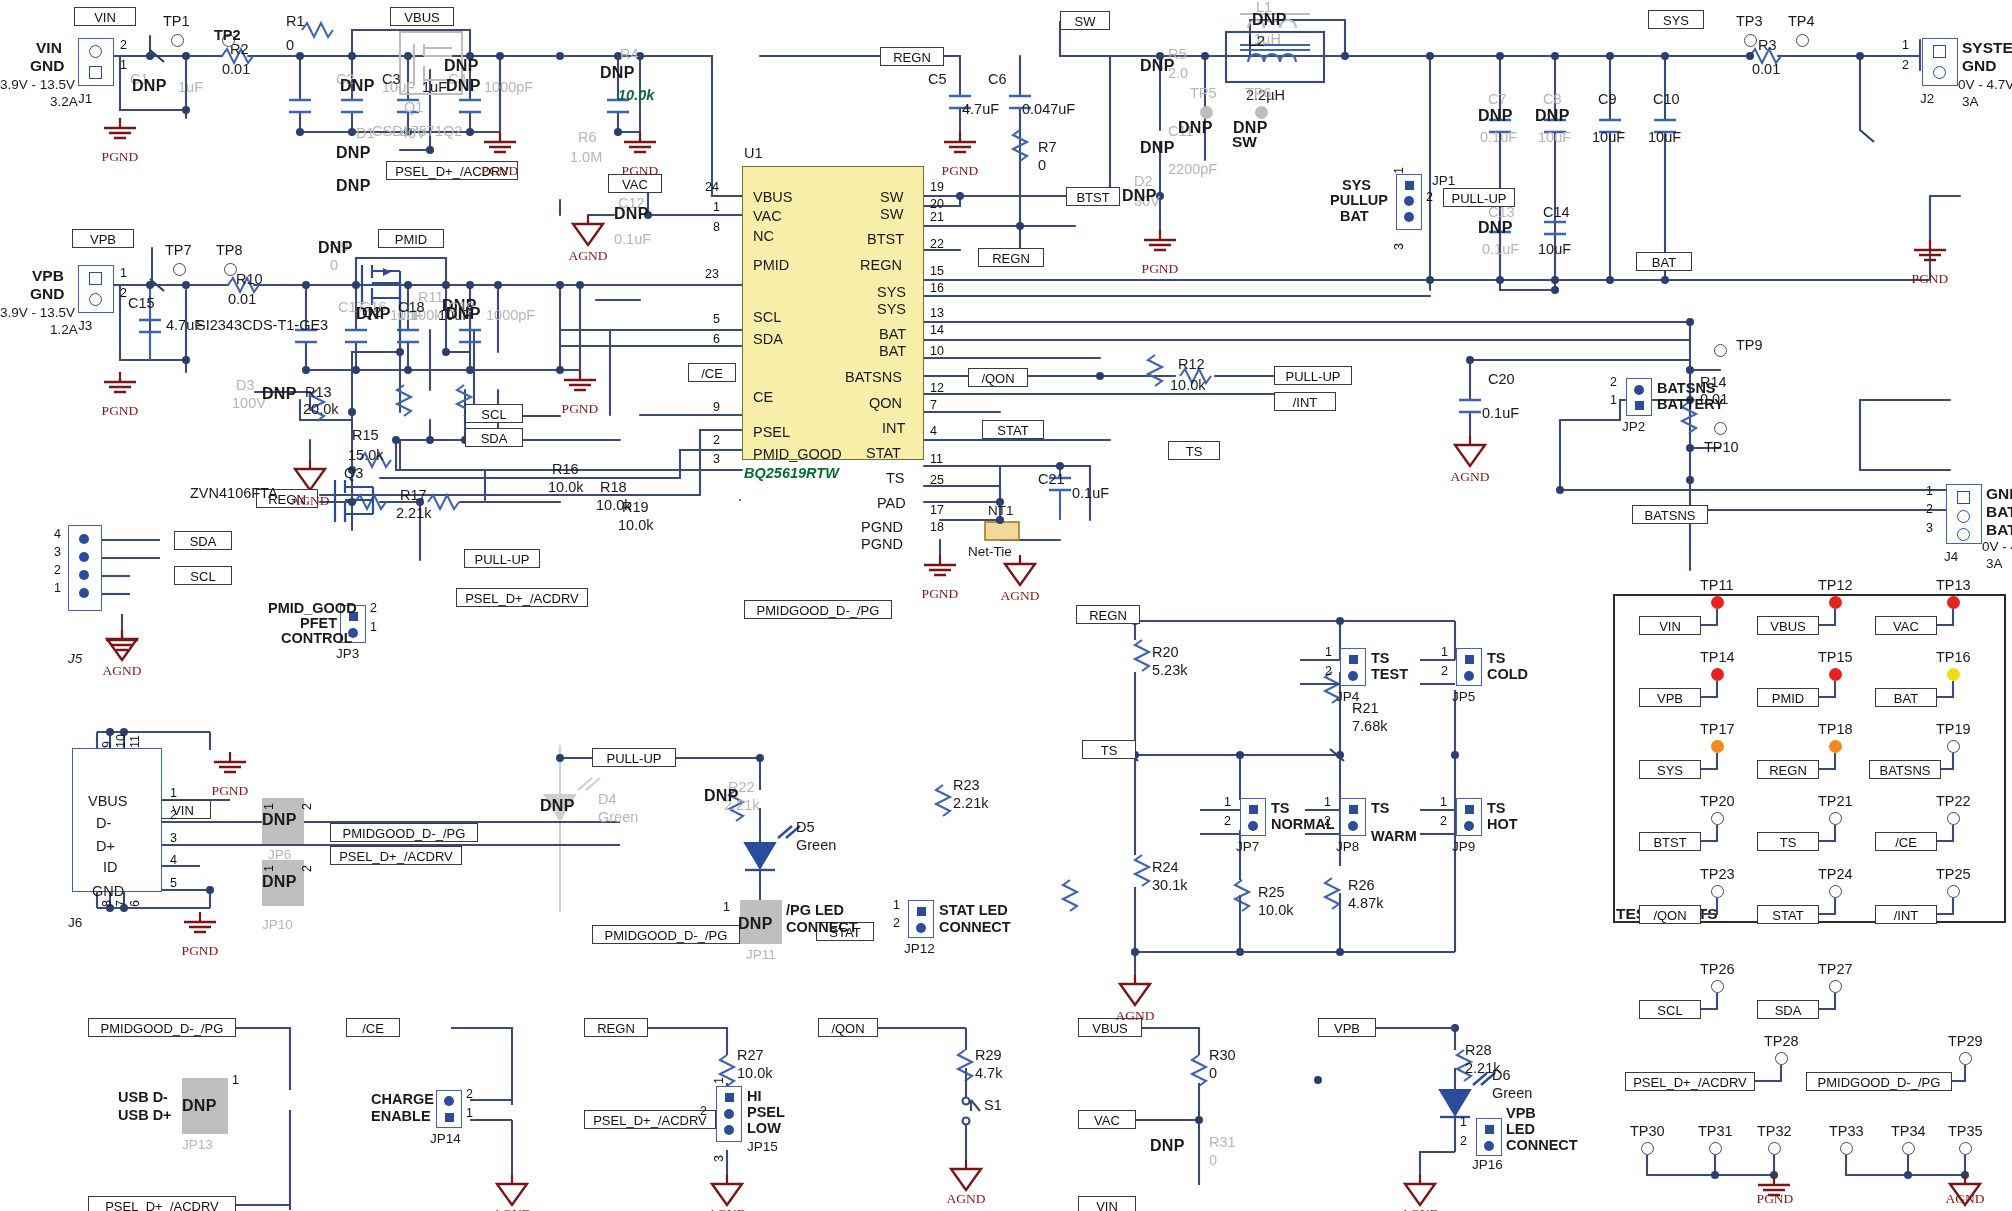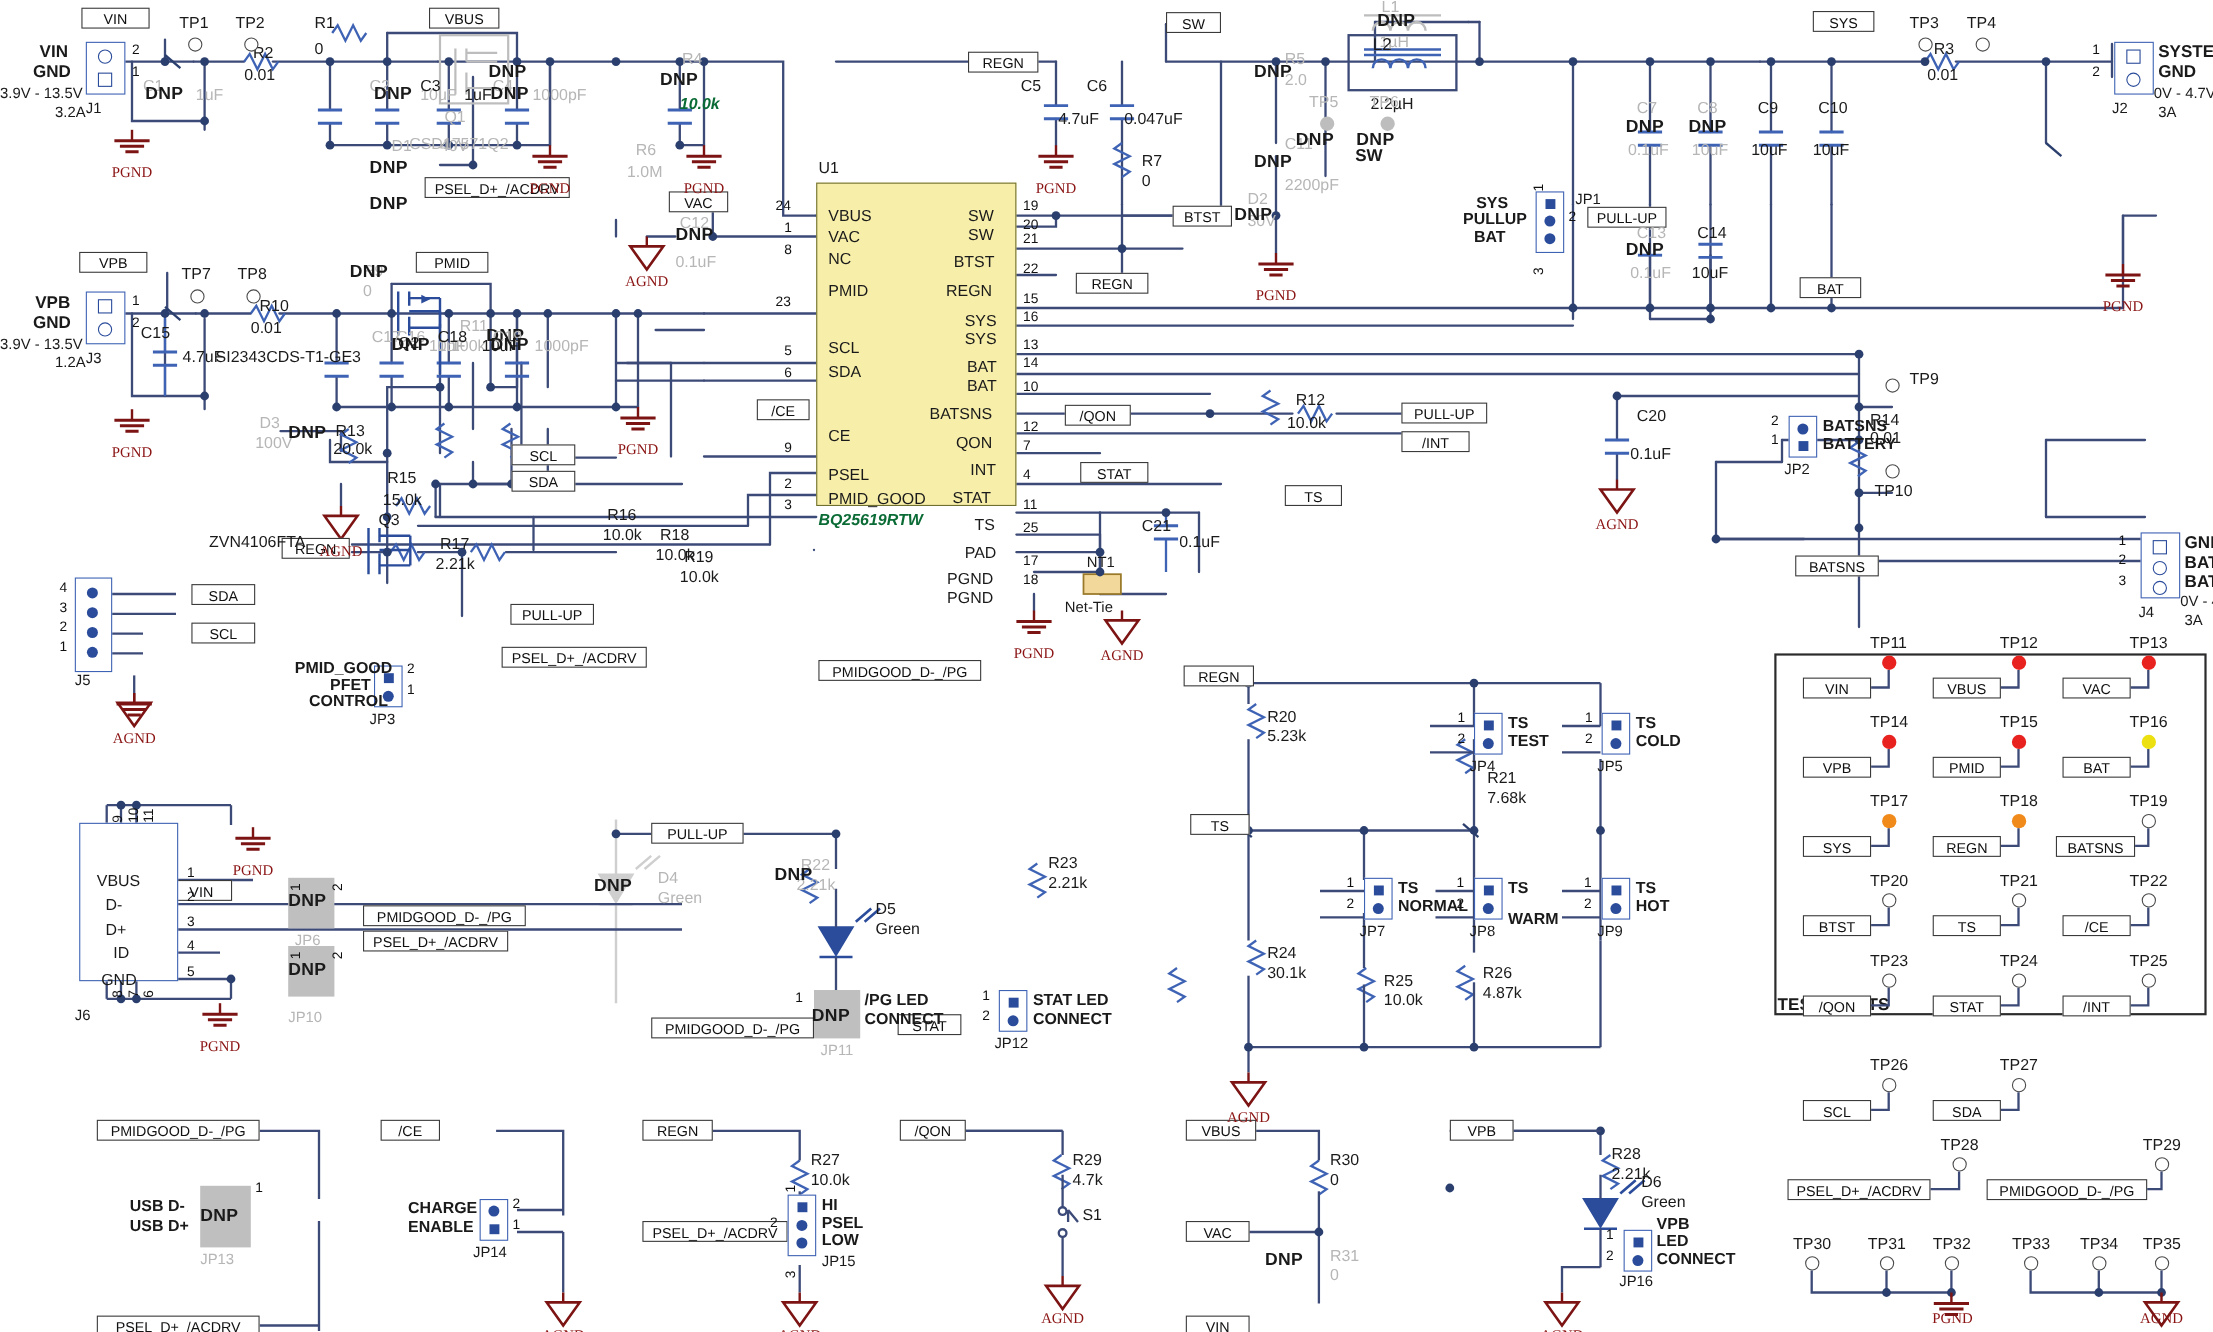--- a/index.html
+++ b/index.html
@@ -809,21 +809,21 @@
 
 <div class="conn" style="left:68px;top:525px;width:34px;height:86px;"></div>
 <div class="pindot" style="left:79px;top:534px;"></div>
 <div class="pindot" style="left:79px;top:552px;"></div>
 <div class="pindot" style="left:79px;top:570px;"></div>
 <div class="pindot" style="left:79px;top:588px;"></div>
 <span class="pn" style="left:54px;top:527px;">4</span>
 <span class="pn" style="left:54px;top:545px;">3</span>
 <span class="pn" style="left:54px;top:563px;">2</span>
 <span class="pn" style="left:54px;top:581px;">1</span>
-<span class="t fs13" style="left:68px;top:612px;">J5</span>
+<span class="t fs13" style="left:68px;top:652px;font-style:italic;">J5</span>
 
 <div class="conn" style="left:72px;top:748px;width:90px;height:144px;"></div>
 <span class="t fs14" style="left:88px;top:794px;">VBUS</span>
 <span class="t fs14" style="left:96px;top:816px;">D-</span>
 <span class="t fs14" style="left:96px;top:839px;">D+</span>
 <span class="t fs14" style="left:103px;top:860px;">ID</span>
 <span class="t fs14" style="left:92px;top:884px;">GND</span>
 <span class="pn" style="left:170px;top:786px;">1</span>
 <span class="pn" style="left:170px;top:808px;">2</span>
 <span class="pn" style="left:170px;top:831px;">3</span>
@@ -1132,21 +1132,21 @@
 <span class="t fs14" style="left:1492px;top:1068px;">D6</span>
 <span class="t fs14" style="left:1492px;top:1086px;">Green</span>
 
 <span class="t fs13" style="left:988px;top:504px;">NT1</span>
 <span class="t fs13" style="left:968px;top:545px;">Net-Tie</span>
 <span class="t fs14" style="left:984px;top:1098px;">S1</span>
 
 <div class="tp" style="left:171px;top:34px;"></div>
 <span class="t fs14" style="left:163px;top:14px;">TP1</span>
 <div class="tp" style="left:222px;top:34px;"></div>
-<span class="t fs14" style="left:214px;top:14px;">TP2</span>
+<span class="t fs14" style="left:214px;top:28px;font-weight:bold;">TP2</span>
 <div class="tp" style="left:1744px;top:34px;"></div>
 <span class="t fs14" style="left:1736px;top:14px;">TP3</span>
 <div class="tp" style="left:1796px;top:34px;"></div>
 <span class="t fs14" style="left:1788px;top:14px;">TP4</span>
 <div class="tp tpf" style="left:1200px;top:106px;background:#bdbdbd;"></div>
 <span class="t fs14 gray" style="left:1190px;top:86px;">TP5</span>
 <span class="t dnp" style="left:1178px;top:120px;">DNP</span>
 <div class="tp tpf" style="left:1255px;top:106px;background:#bdbdbd;"></div>
 <span class="t fs14 gray" style="left:1245px;top:86px;">TP6</span>
 <span class="t dnp" style="left:1233px;top:120px;">DNP</span>

